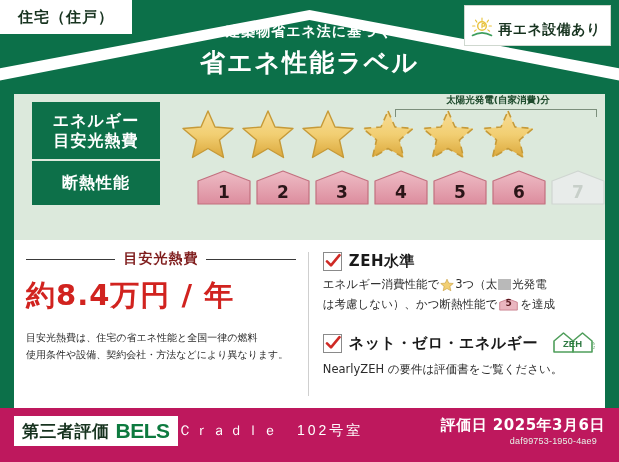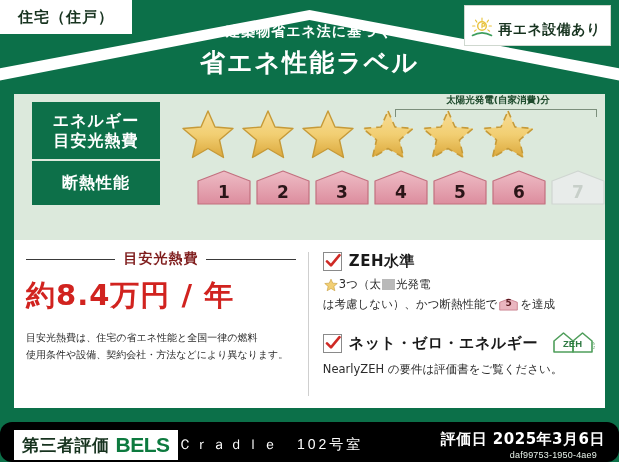--- a/index.html
+++ b/index.html
@@ -119,21 +119,21 @@
   .check-body{font-size:11.5px;color:#2b2b2b;line-height:1.7;margin-top:4px;white-space:nowrap;}
   .check-body .ln{display:flex;align-items:center;}
   .inline-star{display:inline-block;width:14px;height:14px;margin:0 1px;vertical-align:-2px;}
   .inline-house{display:inline-block;width:19px;height:15px;position:relative;margin:0 2px;vertical-align:-3px;}
   .inline-house .n{position:absolute;inset:0;display:flex;align-items:flex-end;justify-content:center;font-size:9px;font-weight:bold;color:#5a1a20;padding-bottom:1px;}
   .inline-blk{display:inline-block;width:13px;height:11px;background:#b9b9b9;vertical-align:-1px;margin:0 1px;}
   .zeh-logo{width:44px;height:26px;margin-left:6px;position:relative;flex:none;}
   .spacer-rows{height:16px;}
 
   
-  .footer{position:absolute;left:0;right:0;bottom:0;height:40px;background:#000000;border-radius:12px;}
+  .footer{position:absolute;left:0;right:0;bottom:0;height:54px;background:#be185d;}
   .bels-tag{
     position:absolute;left:14px;top:8px;height:30px;background:#ffffff;
     display:flex;align-items:center;padding:0 8px;gap:6px;
   }
   .bels-tag .jp{font-size:17px;font-weight:bold;color:#17331f;letter-spacing:.5px;}
   .bels-tag .en{font-size:21px;font-weight:bold;color:#0d7a3f;letter-spacing:-.5px;font-family:"Liberation Sans",sans-serif;}
   .bldg-name{
     position:absolute;left:178px;top:14px;color:#fff;font-size:14px;letter-spacing:3px;
     font-family:"Liberation Sans",sans-serif;
   }
@@ -318,20 +318,21 @@
         <div class="check-row">
           <span class="chk">
             <svg width="16" height="16" viewBox="0 0 16 16">
                 <path d="M2 8.4 L6 12.4 L14.5 2.2" fill="none" stroke="#cf2a25" stroke-width="2.6" stroke-linecap="round" stroke-linejoin="round"></path>
               </svg>
           </span>
           <span class="check-title">ZEH水準</span>
         </div>
         <div class="check-body">
           <div class="ln">
+            <span>エネルギー消費性能で</span>
             <span class="inline-star">
               <svg width="14" height="14" viewBox="0 0 56 53">
                   <polygon points="28,3 35,19 53,20.5 39.5,32 43.5,49.5 28,40.5 12.5,49.5 16.5,32 3,20.5 21,19" fill="#f2cf73" stroke="#c69a38" stroke-width="2.4" stroke-linejoin="round"></polygon>
                 </svg>
             </span>
             <span>3つ（太</span>
             <span class="inline-blk"></span>
             <span>光発電</span>
           </div>
           <div class="ln">

